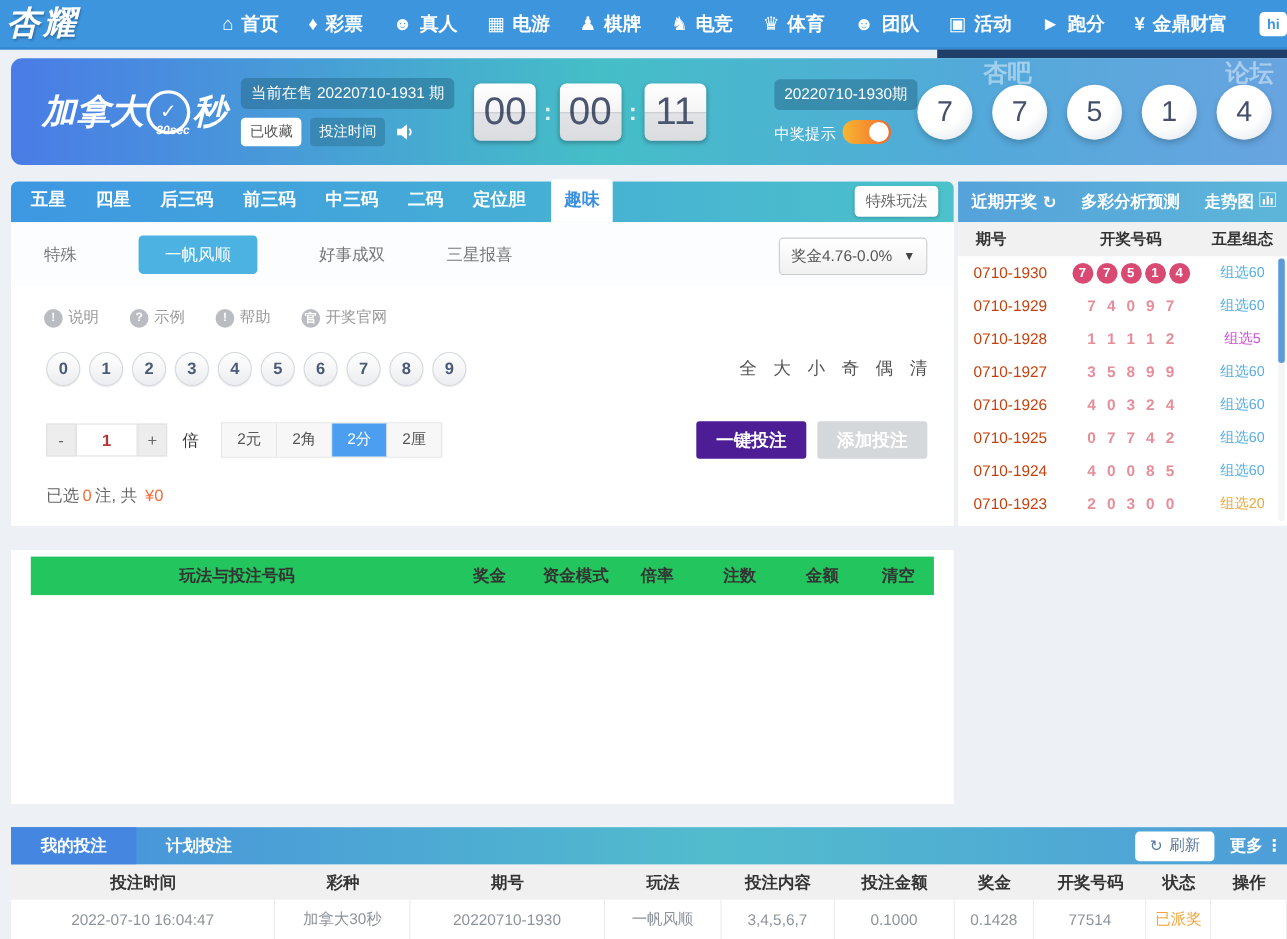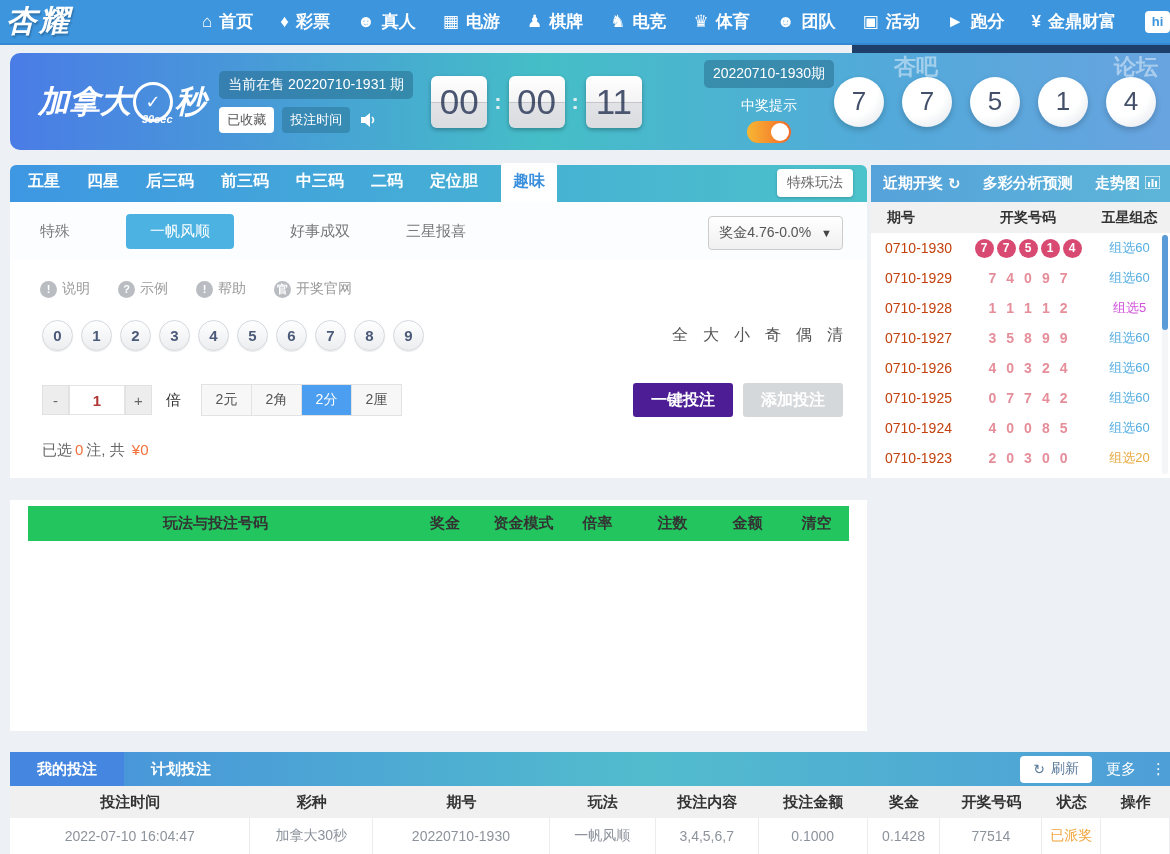--- a/index.html
+++ b/index.html
@@ -39,21 +39,21 @@
   .btn-time { background:rgba(36,104,136,.42); color:#fff; border-radius:4px; padding:4px 8px; font-size:13px; cursor:pointer; }
   .spk { margin-left:2px; cursor:pointer; display:flex; }
   .clock { display:flex; align-items:center; gap:4px; margin-left:22px; }
   .flip { width:56px; height:52px; border-radius:6px; position:relative;
     background:linear-gradient(#ffffff 0%,#f4f4f5 49%,#e2e3e7 51%,#dadce0 100%);
     color:#4a5570; font-size:35px; display:flex; align-items:center; justify-content:center;
     box-shadow:0 2px 4px rgba(0,0,0,.28); }
   .flip:after { content:""; position:absolute; left:0; right:0; top:50%; height:1px; background:rgba(0,0,0,.13); }
   .colon { color:#dfeef2; font-size:22px; font-weight:bold; margin:0 3px; }
   .hdr-right { display:flex; flex-direction:column; gap:9px; margin-left:62px; width:150px; }
-  .win-tip-row { display:flex; align-items:center; gap:6px; color:#fff; font-size:14px;flex-direction:column; }
+  .win-tip-row { display:flex; align-items:flex-end; gap:6px; color:#fff; font-size:14px; }
   .toggle { width:44px; height:22px; border-radius:11px; position:relative; cursor:pointer;
     background:linear-gradient(90deg,#f7b733,#f5682a); }
   .toggle-knob { position:absolute; right:2px; top:2px; width:18px; height:18px; border-radius:50%; background:#fff; }
   .balls { display:flex; gap:18px; margin-left:auto; margin-right:14px; }
   .ball-lg { width:50px; height:50px; border-radius:50%;
     background:radial-gradient(circle at 35% 28%,#ffffff 52%,#dde2e9 100%);
     box-shadow:0 3px 6px rgba(0,0,0,.2); color:#44506a; font-size:26px;
     display:flex; align-items:center; justify-content:center; }
 
   
@@ -135,21 +135,21 @@
   .empty-box { text-align:center; margin-top:16px; }
   .empty-text { color:#c3c6cc; font-size:14px; margin-top:6px; }
 
   
   .bottom-bar { position:absolute; left:10px; top:752px; width:1160px; height:34px;
     background:linear-gradient(90deg,#478fdc,#52bccd 55%,#4e9ed8); display:flex; align-items:center; color:#fff; }
   .btab { height:34px; padding:0 27px; display:flex; align-items:center; font-size:15px; font-weight:bold; cursor:pointer; }
   .btab.active { background:#4587e0; }
   .refresh-btn { margin-left:auto; background:#fff; color:#5a7a9a; border-radius:4px; height:27px;
     padding:0 13px; display:flex; align-items:center; gap:6px; font-size:14px; cursor:pointer; margin-right:14px; }
-  .more { display:flex; align-items:center; gap:15px; font-size:15px; font-weight:normal; cursor:pointer; margin-right:4px;justify-content:space-between; }
+  .more { display:flex; align-items:center; gap:3px; font-size:15px; font-weight:bold; cursor:pointer; margin-right:4px;justify-content:space-between; }
   .more-dots { font-size:15px; letter-spacing:0; }
   .bt-head { position:absolute; left:10px; top:786px; width:1160px; height:32px; background:#f0f0f1;
     display:flex; align-items:center; font-size:15px; font-weight:bold; color:#333; }
   .bt-row { position:absolute; left:10px; top:818px; width:1160px; height:36px; background:#fff;
     display:flex; align-items:center; font-size:14px; color:#8d939c; }
   .bt-cell { text-align:center; overflow:hidden; white-space:nowrap; }
   .bt-row .bt-cell { border-right:1px solid #ececee; height:100%; display:flex; align-items:center; justify-content:center; }
   .bt-cell.status { color:#f0a53c; }
 </style>
 </head>

